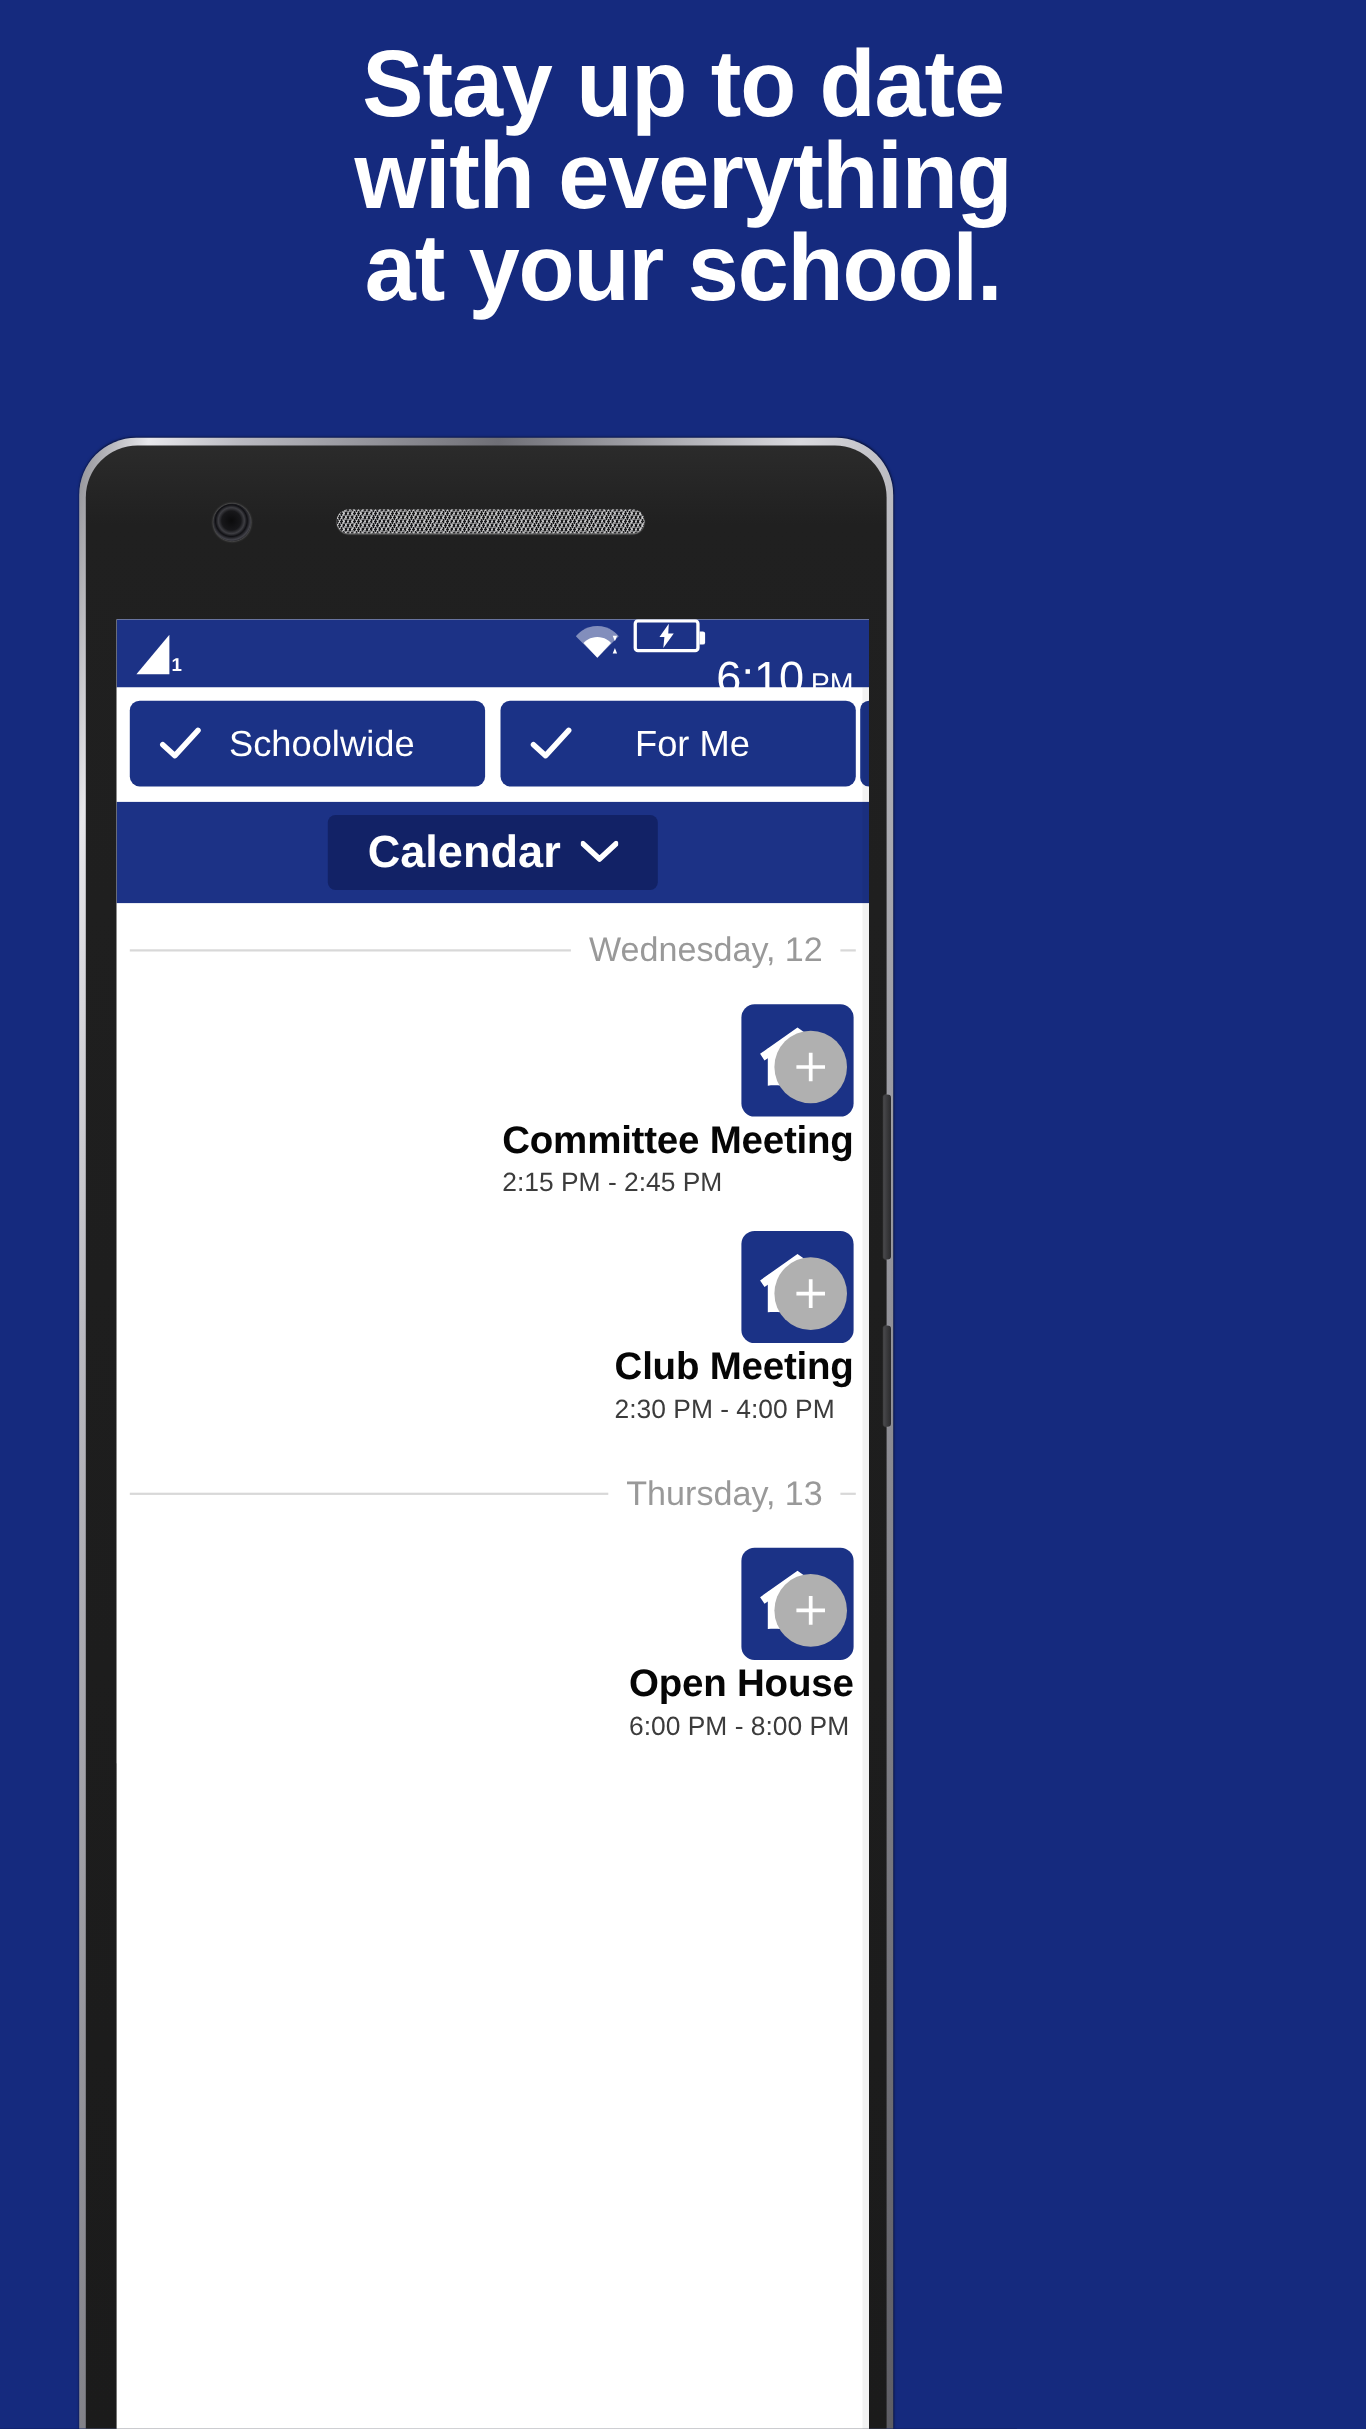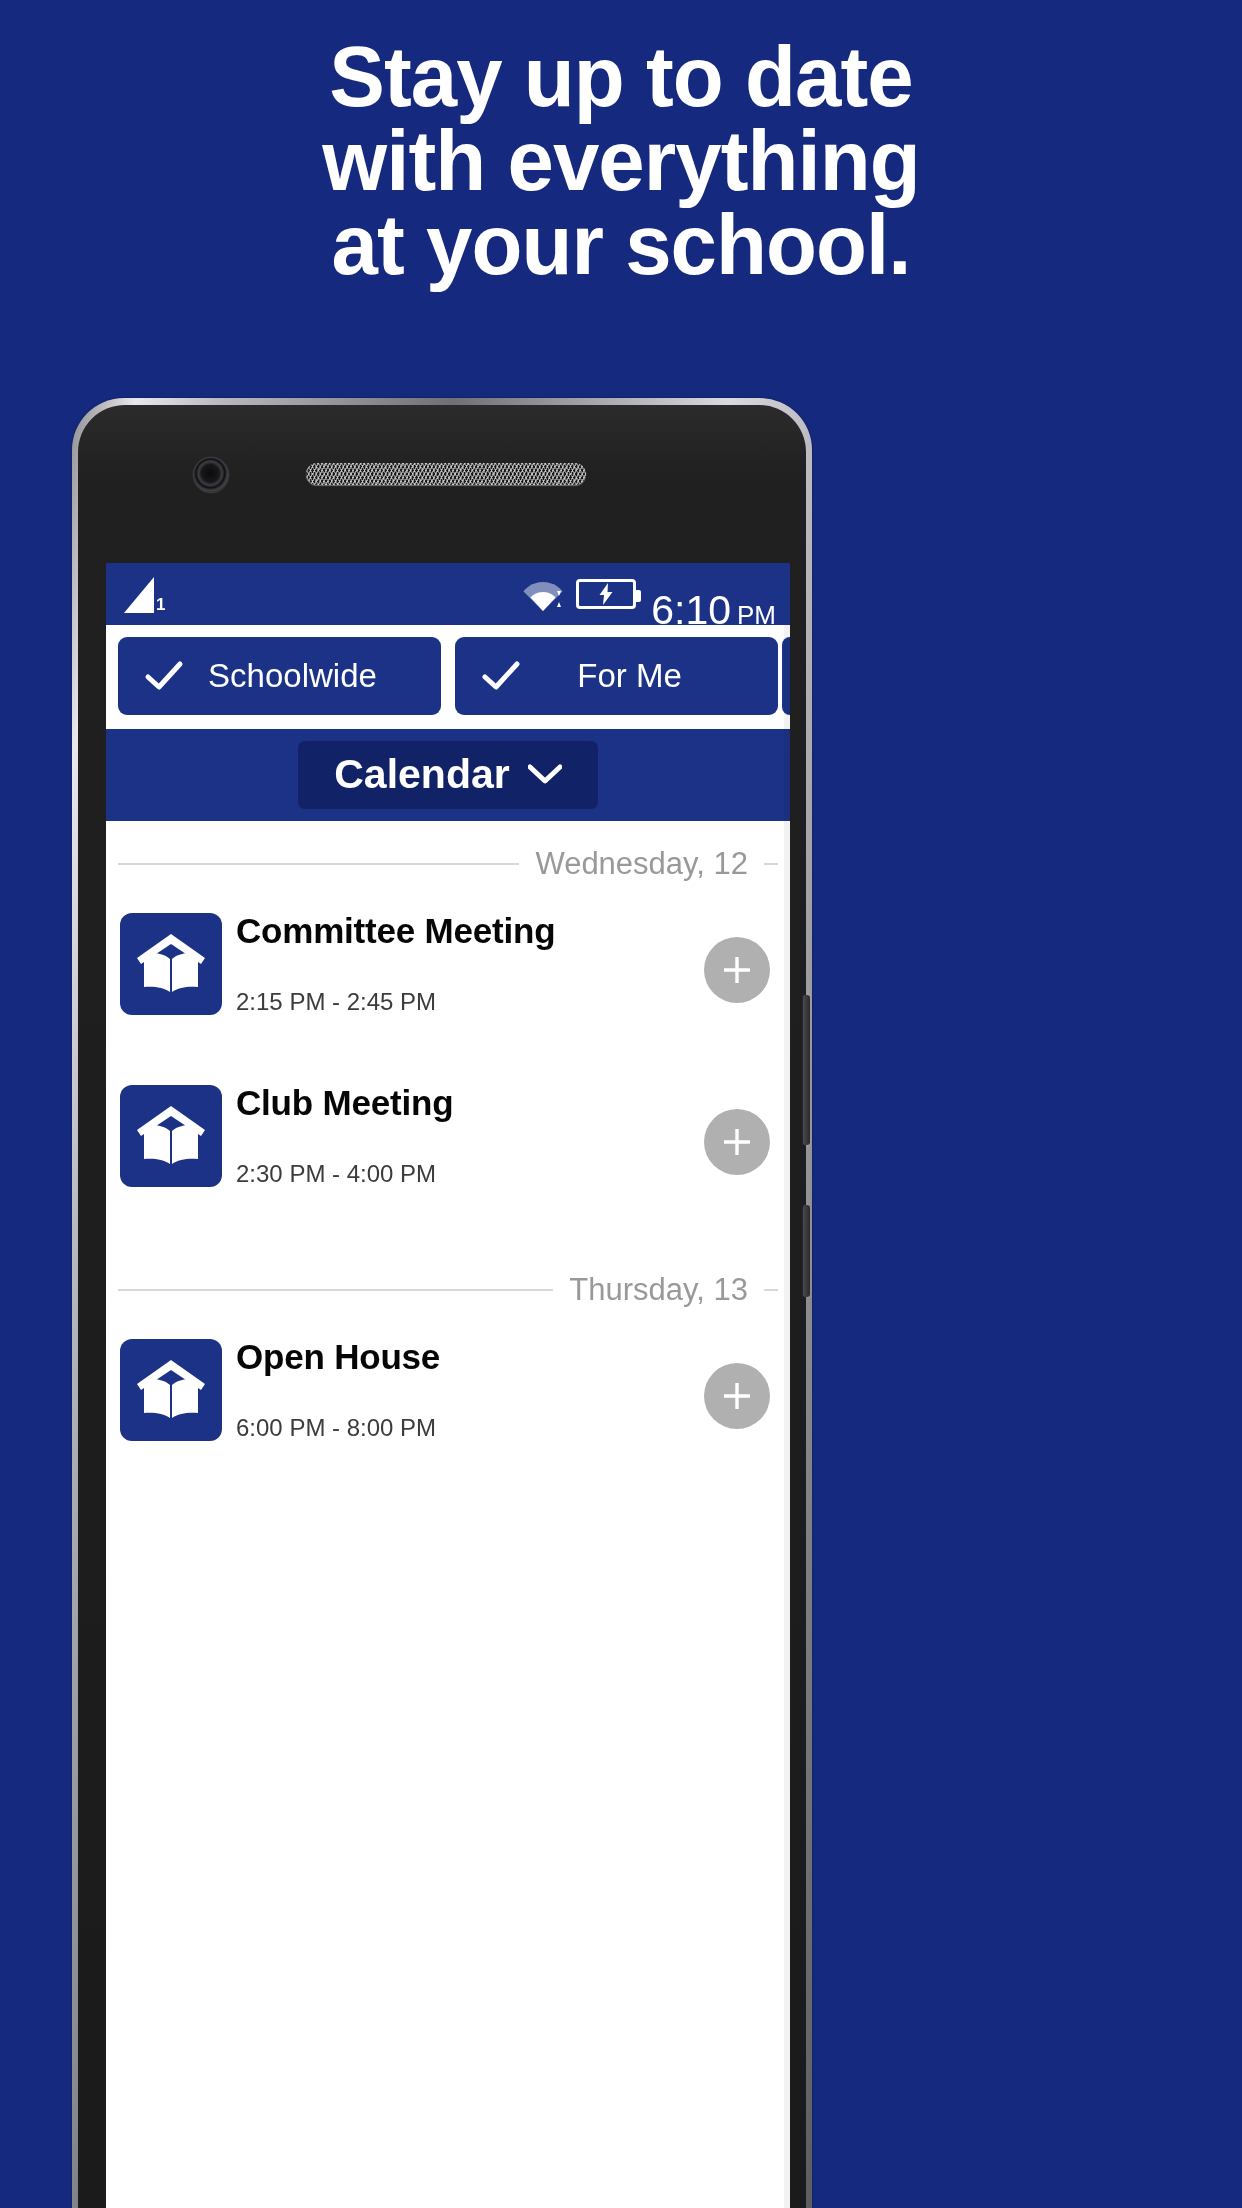--- a/index.html
+++ b/index.html
@@ -140,21 +140,21 @@
     font-size: 17px;
     line-height: 17px;
     font-weight: bold;
   }
   #status-right {
     position: absolute;
     right: 14px;
     top: 0;
     height: 62px;
     display: flex;
-    align-items: center;
+    align-items: flex-start;
     gap: 13px;
   }
   #wifi-icon { width: 40px; height: 36px; position: relative; top: 1px; }
   #battery-icon {
     position: relative;
     width: 60px;
     height: 30px;
     border: 3px solid #fff;
     border-radius: 4px;
     box-sizing: border-box;
@@ -294,24 +294,25 @@
   .day-sep-label {
     color: #999999;
     font-size: 31px;
     line-height: 34px;
     padding: 0 4px;
     white-space: nowrap;
   }
 
   .event-row {
     display: flex;
-    align-items: flex-start;
+    align-items: flex-end;
     padding: 6px 14px 14px 14px;
     position: relative;
     min-height: 152px;
+    flex-direction: column;
   }
   .event-icon {
     width: 102px;
     height: 102px;
     border-radius: 12px;
     background: #1b3286;
     flex: 0 0 102px;
     margin-top: 4px;
     display: flex;
     align-items: center;

